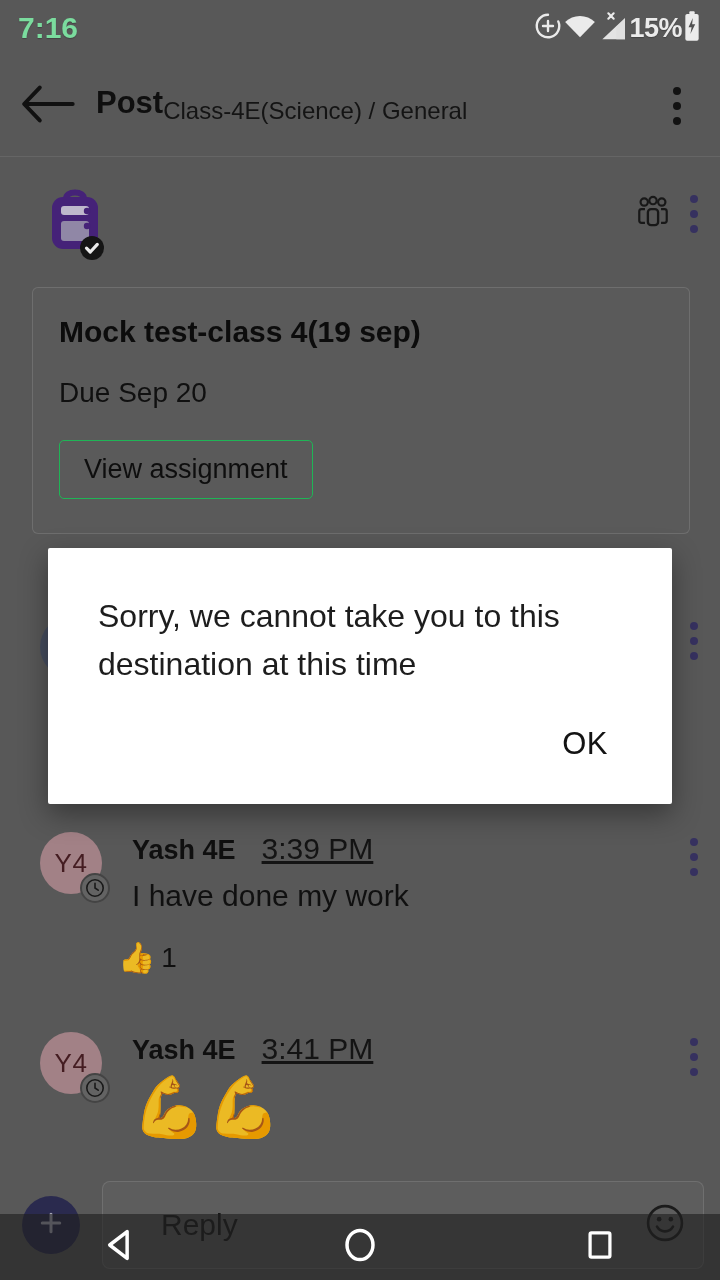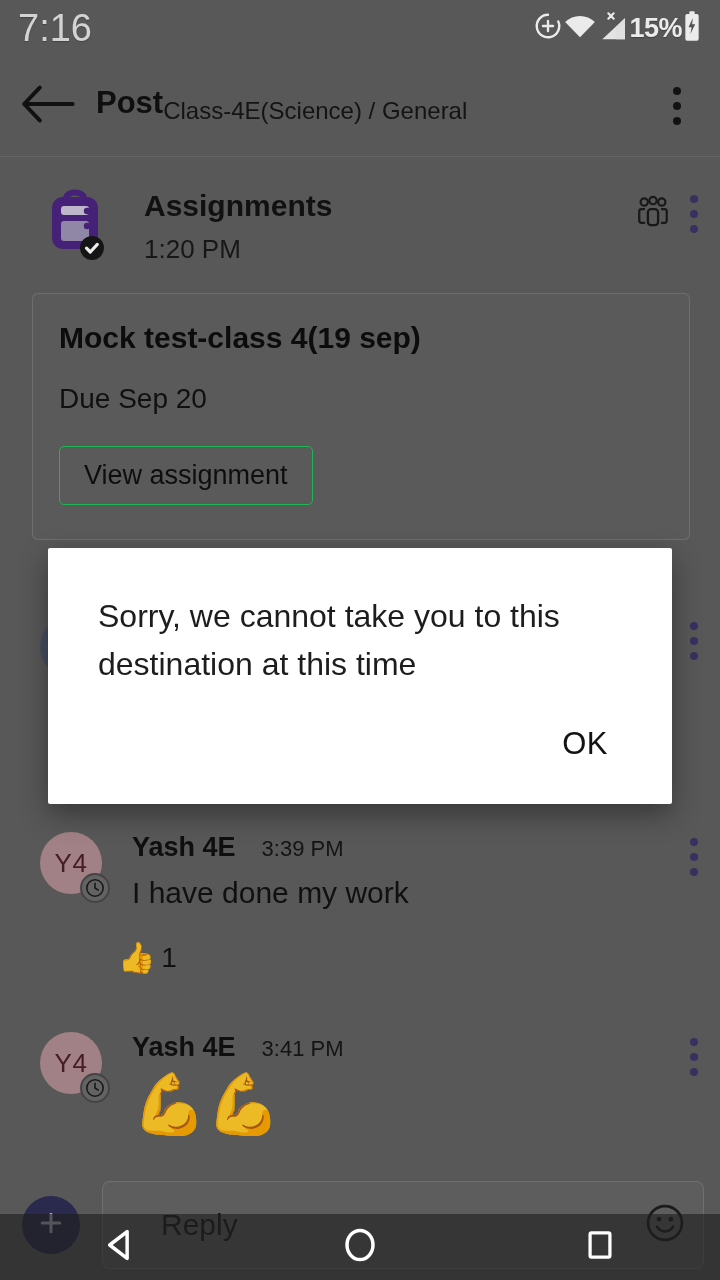--- a/index.html
+++ b/index.html
@@ -25,23 +25,23 @@
   
   .statusbar {
     position: absolute; top: 0; left: 0;
     width: 720px; height: 56px;
     display: flex; align-items: center;
     padding: 0 18px;
     color: #ffffff;
     z-index: 5;
   }
   .status-time {
-    font-size: 38px; font-weight: normal;
+    font-size: 30px; font-weight: bold;
     letter-spacing: 0px;
-    color: #e5e5e5;
+    color: #86efac;
     text-shadow: 0 1px 1px rgba(0,0,0,.25);
   }
   .status-right {
     margin-left: auto;
     display: flex; align-items: center; 
   }
   .si { display: block; }
   .battpct {
     font-size: 27px; font-weight: bold; color: #fff;
     letter-spacing: -0.5px;
@@ -128,21 +128,21 @@
   }
   .clock-badge {
     position: absolute; right: -8px; bottom: -9px;
     width: 30px; height: 30px; border-radius: 50%;
     background: #6c6c6c; border: 2px solid #4a4a4a;
     display: flex; align-items: center; justify-content: center;
   }
   .msg-body { margin-left: 30px; flex: 1; }
   .msg-head { display: flex; align-items: baseline; gap: 26px; }
   .msg-author { font-size: 27px; font-weight: bold; color: #111; }
-  .msg-time { font-size: 22px; color: #161616; }
+  .msg-time { font-size: 30px; color: #161616; text-decoration: underline; }
   .msg-text { font-size: 30px; color: #121212; margin-top: 9px; line-height: 42px; }
   .msg-emoji { font-size: 60px; line-height: 76px; margin-top: 4px; }
   .msg-kebab { padding-top: 6px; }
 
   .reactions {
     position: absolute; left: 118px; z-index: 5;
     display: flex; align-items: center; gap: 6px;
   }
   .reactions .emoji { font-size: 30px; }
   .reactions .count { font-size: 28px; color: #121212; }
@@ -272,24 +272,20 @@
         <svg width="62" height="74" viewBox="0 0 62 74">
           <path d="M22 12c0-4 3.5-6.5 9-6.5s9 2.5 9 6.5" fill="none" stroke="#4b2583" stroke-width="6" stroke-linecap="round"></path>
           <rect x="8" y="10" width="46" height="52" rx="11" fill="#4b2583"></rect>
           <rect x="17" y="19" width="28" height="9" rx="3" fill="#cfc7de"></rect>
           <rect x="17" y="34" width="28" height="20" rx="3" fill="#9d93b5"></rect>
           <circle cx="43" cy="24" r="3.2" fill="#4b2583"></circle>
           <circle cx="43" cy="39" r="3.2" fill="#4b2583"></circle>
           <circle cx="48" cy="61" r="12" fill="#171717"></circle>
           <path d="M42.5 61.2l3.8 3.8 7-7.6" fill="none" stroke="#fff" stroke-width="3.2" stroke-linecap="round" stroke-linejoin="round"></path>
         </svg>
-      </div>
-      <div class="post-meta">
-        <span class="post-app-name">Assignments</span>
-        <span class="post-time">1:20 PM</span>
       </div>
       <div class="post-head-actions">
         <span>
           <svg width="38" height="34" viewBox="0 0 26 22">
             <circle cx="7" cy="4.2" r="2.5" fill="none" stroke="#1b1b1b" stroke-width="1.5"></circle>
             <circle cx="13" cy="3.2" r="2.5" fill="none" stroke="#1b1b1b" stroke-width="1.5"></circle>
             <circle cx="19" cy="4.2" r="2.5" fill="none" stroke="#1b1b1b" stroke-width="1.5"></circle>
             <rect x="9.5" y="9" width="7" height="11" rx="2.2" fill="none" stroke="#1b1b1b" stroke-width="1.6"></rect>
             <path d="M7.5 9H5.2a1.6 1.6 0 0 0-1.6 1.6v6.2a1.6 1.6 0 0 0 1.6 1.6h2.3" fill="none" stroke="#1b1b1b" stroke-width="1.5"></path>
             <path d="M18.5 9h2.3a1.6 1.6 0 0 1 1.6 1.6v6.2a1.6 1.6 0 0 1-1.6 1.6h-2.3" fill="none" stroke="#1b1b1b" stroke-width="1.5"></path>

